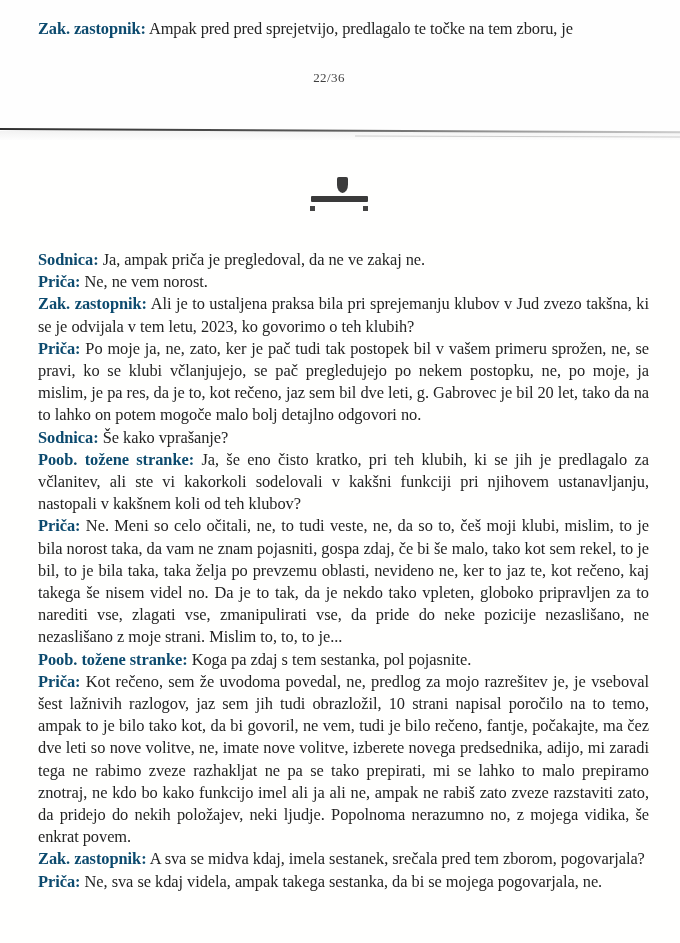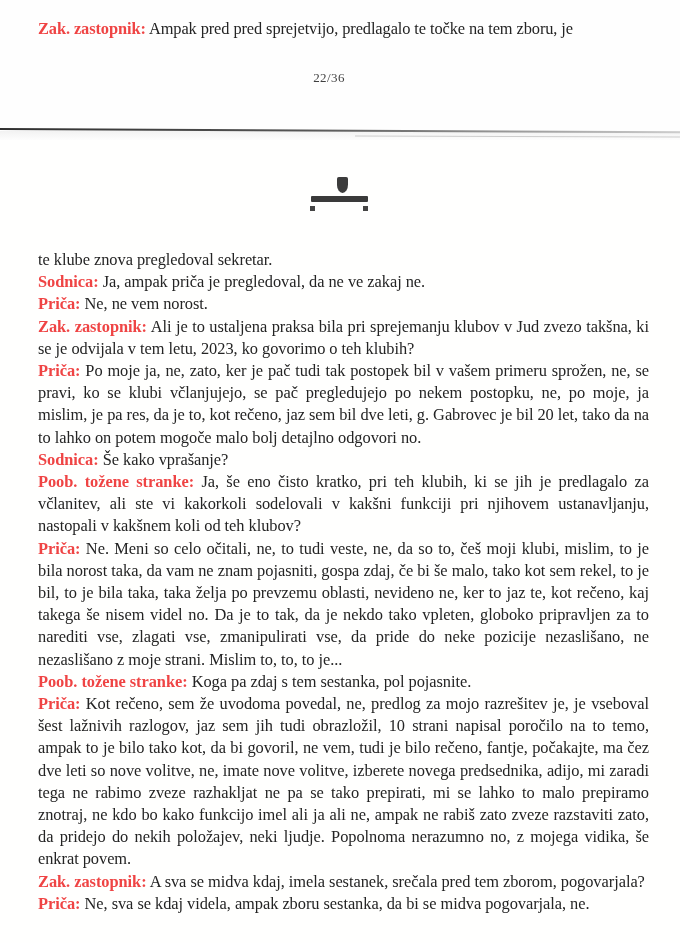--- a/index.html
+++ b/index.html
@@ -10,21 +10,21 @@
     font-family: "Liberation Serif", serif;
     color: #242424;
   }
   
   .prev-page { position: absolute; left: 0; top: 0; width: 680px; height: 131px; background: #fefefe; }
   .top-para {
     position: absolute; left: 38px; top: 2px; width: 612px;
     font-size: 16.4px; line-height: 22px; white-space: nowrap;
     letter-spacing: -0.1px;
   }
-  .top-para b, .para b { font-weight: bold; color: #ef4444; font-family: Liberation Serif, serif; }
+  .top-para b, .para b { font-weight: bold; color: #0c4a6e; font-family: Liberation Serif, serif; }
   .page-num {
     position: absolute; left: -11px; top: 70px; width: 680px;
     text-align: center; font-size: 13px; color: #3f3f3f; letter-spacing: 0.4px;
   }
   
   .edge-line-a {
     position: absolute; left: -4px; top: 128px; width: 690px; height: 2px;
     background: linear-gradient(to right, #2f2f2f 0%, #555 45%, #9a9a9a 75%, #cfcfcf 100%);
     transform: rotate(0.28deg); transform-origin: left center;
   }
@@ -77,25 +77,24 @@
 <div class="cur-page"></div>
 
 <div class="emblem">
   <div class="shield"></div>
   <div class="bar"></div>
   <div class="dot left"></div>
   <div class="dot right"></div>
 </div>
 
 <div class="transcript">
-    <p class="para"><span>te klube znova pregledoval sekretar.</span></p>
     <p class="para"><b>Sodnica:</b><span> Ja, ampak priča je pregledoval, da ne ve zakaj ne.</span></p>
     <p class="para"><b>Priča:</b><span> Ne, ne vem norost.</span></p>
     <p class="para"><b>Zak. zastopnik:</b><span> Ali je to ustaljena praksa bila pri sprejemanju klubov v Jud zvezo takšna, ki se je odvijala v tem letu, 2023, ko govorimo o teh klubih?</span></p>
     <p class="para"><b>Priča:</b><span> Po moje ja, ne, zato, ker je pač tudi tak postopek bil v vašem primeru sprožen, ne, se pravi, ko se klubi včlanjujejo, se pač pregledujejo po nekem postopku, ne, po moje, ja mislim, je pa res, da je to, kot rečeno, jaz sem bil dve leti, g. Gabrovec je bil 20 let, tako da na to lahko on potem mogoče malo bolj detajlno odgovori no.</span></p>
     <p class="para"><b>Sodnica:</b><span> Še kako vprašanje?</span></p>
     <p class="para"><b>Poob. tožene stranke:</b><span> Ja, še eno čisto kratko, pri teh klubih, ki se jih je predlagalo za včlanitev, ali ste vi kakorkoli sodelovali v kakšni funkciji pri njihovem ustanavljanju, nastopali v kakšnem koli od teh klubov?</span></p>
     <p class="para"><b>Priča:</b><span> Ne. Meni so celo očitali, ne, to tudi veste, ne, da so to, češ moji klubi, mislim, to je bila norost taka, da vam ne znam pojasniti, gospa zdaj, če bi še malo, tako kot sem rekel, to je bil, to je bila taka, taka želja po prevzemu oblasti, nevideno ne, ker to jaz te, kot rečeno, kaj takega še nisem videl no. Da je to tak, da je nekdo tako vpleten, globoko pripravljen za to narediti vse, zlagati vse, zmanipulirati vse, da pride do neke pozicije nezaslišano, ne nezaslišano z moje strani. Mislim to, to, to je...</span></p>
     <p class="para"><b>Poob. tožene stranke:</b><span> Koga pa zdaj s tem sestanka, pol pojasnite.</span></p>
     <p class="para"><b>Priča:</b><span> Kot rečeno, sem že uvodoma povedal, ne, predlog za mojo razrešitev je, je vseboval šest lažnivih razlogov, jaz sem jih tudi obrazložil, 10 strani napisal poročilo na to temo, ampak to je bilo tako kot, da bi govoril, ne vem, tudi je bilo rečeno, fantje, počakajte, ma čez dve leti so nove volitve, ne, imate nove volitve, izberete novega predsednika, adijo, mi zaradi tega ne rabimo zveze razhakljat ne pa se tako prepirati, mi se lahko to malo prepiramo znotraj, ne kdo bo kako funkcijo imel ali ja ali ne, ampak ne rabiš zato zveze razstaviti zato, da pridejo do nekih položajev, neki ljudje. Popolnoma nerazumno no, z mojega vidika, še enkrat povem.</span></p>
     <p class="para"><b>Zak. zastopnik:</b><span> A sva se midva kdaj, imela sestanek, srečala pred tem zborom, pogovarjala?</span></p>
-    <p class="para"><b>Priča:</b><span> Ne, sva se kdaj videla, ampak zboru sestanka, da bi se midva pogovarjala, ne.</span></p>
+    <p class="para"><b>Priča:</b><span> Ne, sva se kdaj videla, ampak takega sestanka, da bi se mojega pogovarjala, ne.</span></p>
   </div>
 
 </body></html>

